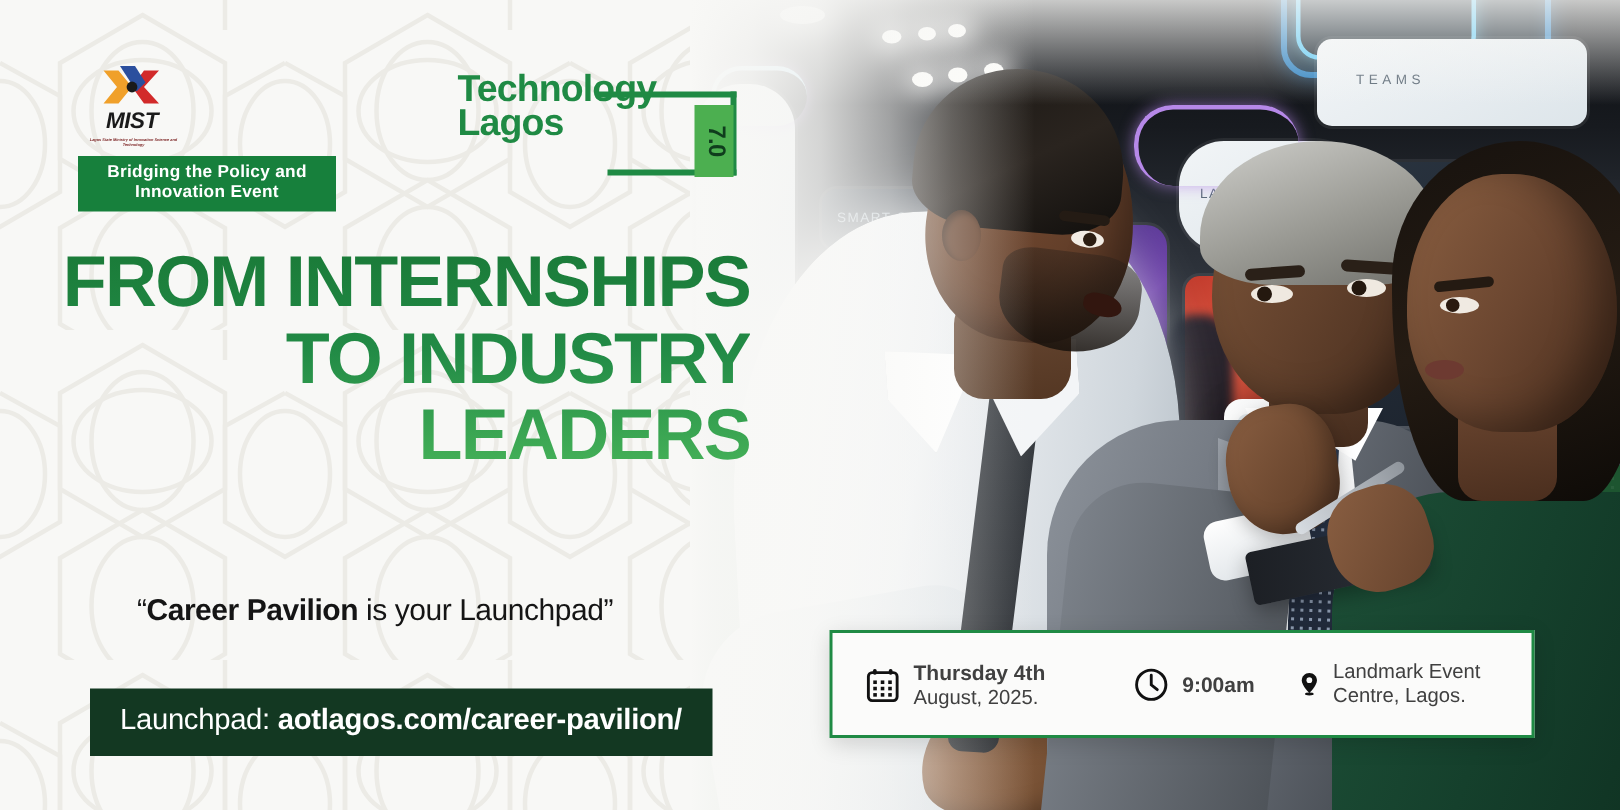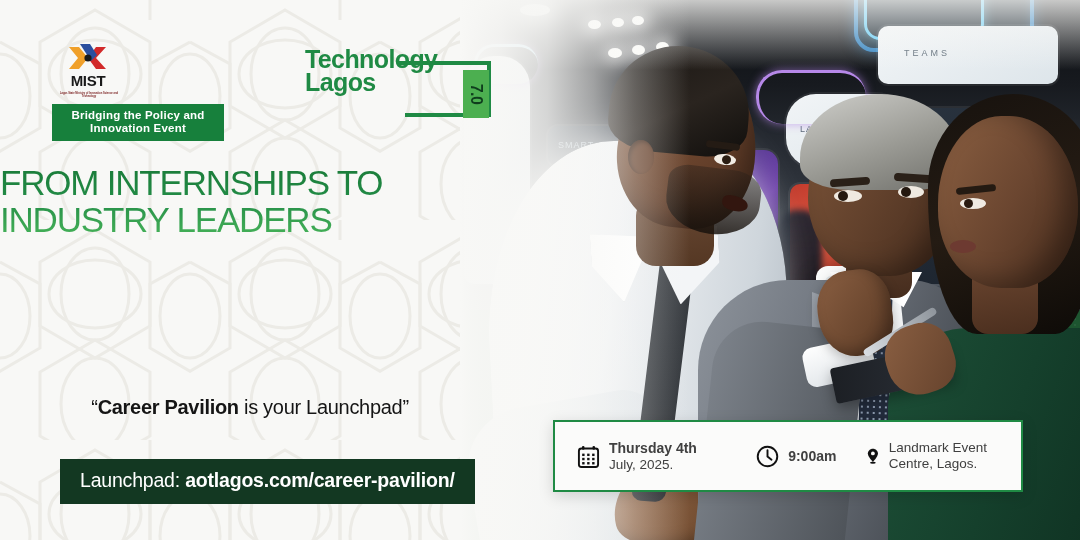--- a/index.html
+++ b/index.html
@@ -304,21 +304,21 @@
     z-index:5;
   }
 
   
   .logos {
     position:absolute; left:52px; top:44px; z-index:20;
     display:flex; flex-direction:column; align-items:flex-start;
   }
   .logo-row { display:flex; align-items:flex-end; gap:12px; height:54px; }
 
-  .logo-mist { position:relative; width:72px; height:54px; }
+  .logo-mist { position:relative; width:72px; height:54px;font-style:italic; }
   .mist-mark { position:absolute; left:14px; top:0; width:44px; height:28px; }
   .mist-name {
     position:absolute; left:0; bottom:10px; width:72px; text-align:center;
     font-size:15px; font-weight:bold; color:#1a1a1a; letter-spacing:-.3px;
     line-height:1;
   }
   .mist-sub {
     position:absolute; left:2px; bottom:0; width:70px; text-align:center;
     font-size:2.6px; color:#7a1f1f; line-height:1.25; font-weight:bold;
   }
@@ -364,22 +364,22 @@
     position:absolute; left:158px; top:22px; width:26px; height:48px;
     background:#4caf50; display:flex; align-items:center; justify-content:center;
   }
   .aot-ver span {
     transform:rotate(90deg); color:#0f3d1d; font-size:16px; font-weight:bold;
     letter-spacing:-.5px;
   }
 
   .headline {
     position:absolute; left:0; top:164px; width:500px; z-index:20;
-    text-align:left;
-    font-size:35px; font-weight:normal; line-height:1.06;
+    text-align:right;
+    font-size:48px; font-weight:bold; line-height:1.06;
     letter-spacing:-1.2px;
     background:linear-gradient(180deg,#1a7a38 0%,#228b46 46%,#47b359 100%);
     -webkit-background-clip:text; background-clip:text; color:transparent;
     -webkit-text-fill-color:transparent;
     text-transform:uppercase;
   }
   .subtitle {
     position:absolute; left:0; top:396px; width:500px; text-align:center;
     z-index:20; font-size:20px; color:#151515; letter-spacing:-.3px;
   }
@@ -598,21 +598,21 @@
           <rect x="5.4" y="13.4" width="2.5" height="2.5"></rect>
           <rect x="10.6" y="13.4" width="2.5" height="2.5"></rect>
           <rect x="15.8" y="13.4" width="2.5" height="2.5"></rect>
           <rect x="5.4" y="17.8" width="2.5" height="2.5"></rect>
           <rect x="10.6" y="17.8" width="2.5" height="2.5"></rect>
           <rect x="15.8" y="17.8" width="2.5" height="2.5"></rect>
         </g>
       </svg>
       <div class="txt">
         <b>Thursday 4th</b><br>
-        <span>July, 2025.</span>
+        <span>August, 2025.</span>
       </div>
     </div>
 
     <div class="info-item i-time">
       <svg width="23" height="23" viewBox="0 0 24 24">
         <circle cx="12" cy="12" r="10.2" fill="none" stroke="#111" stroke-width="2"></circle>
         <path d="M12 5.4 L12 12 L16.2 15.4" fill="none" stroke="#111" stroke-width="2" stroke-linecap="round"></path>
       </svg>
       <div class="txt">
         <b>9:00am</b>

